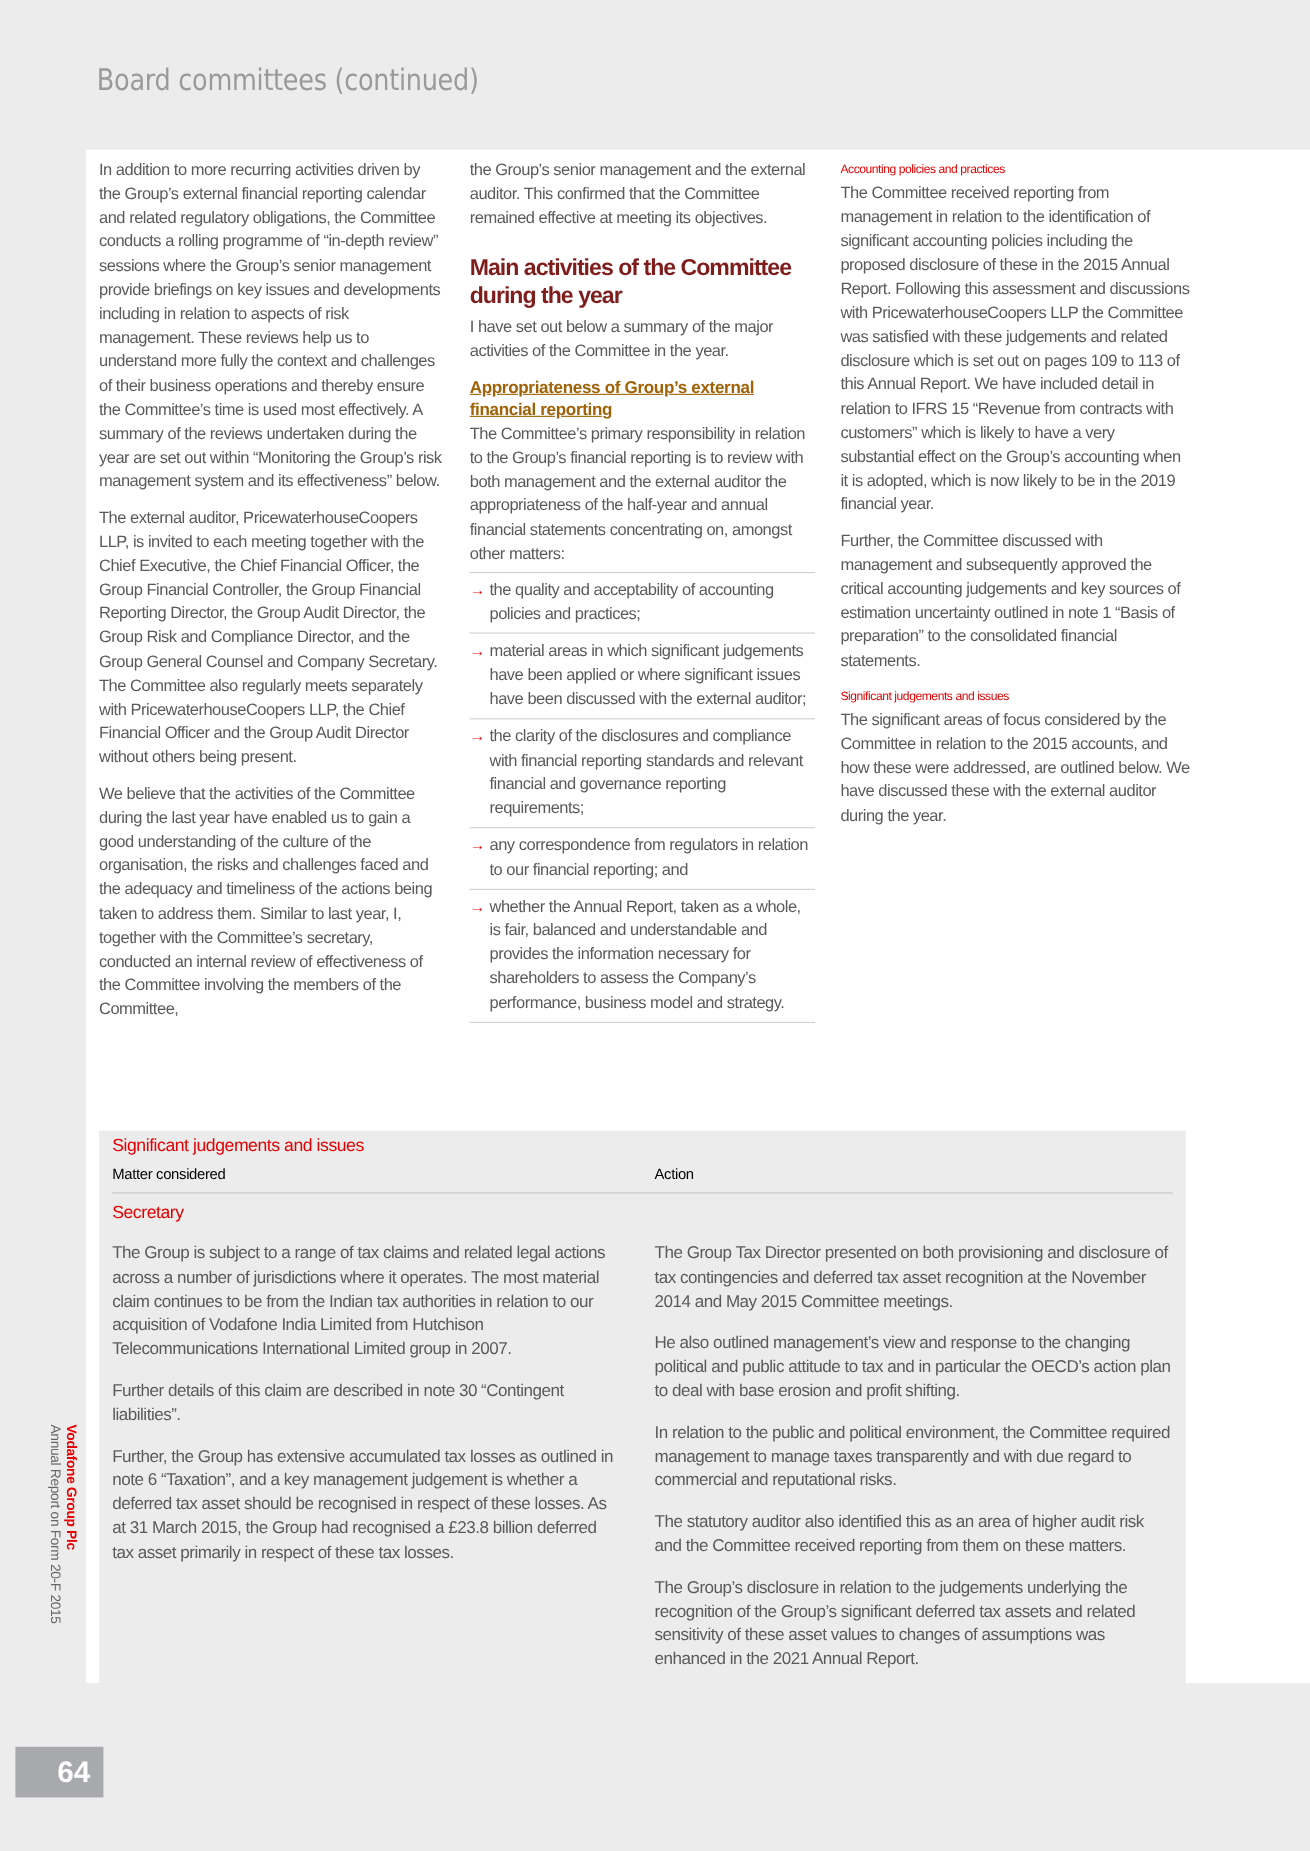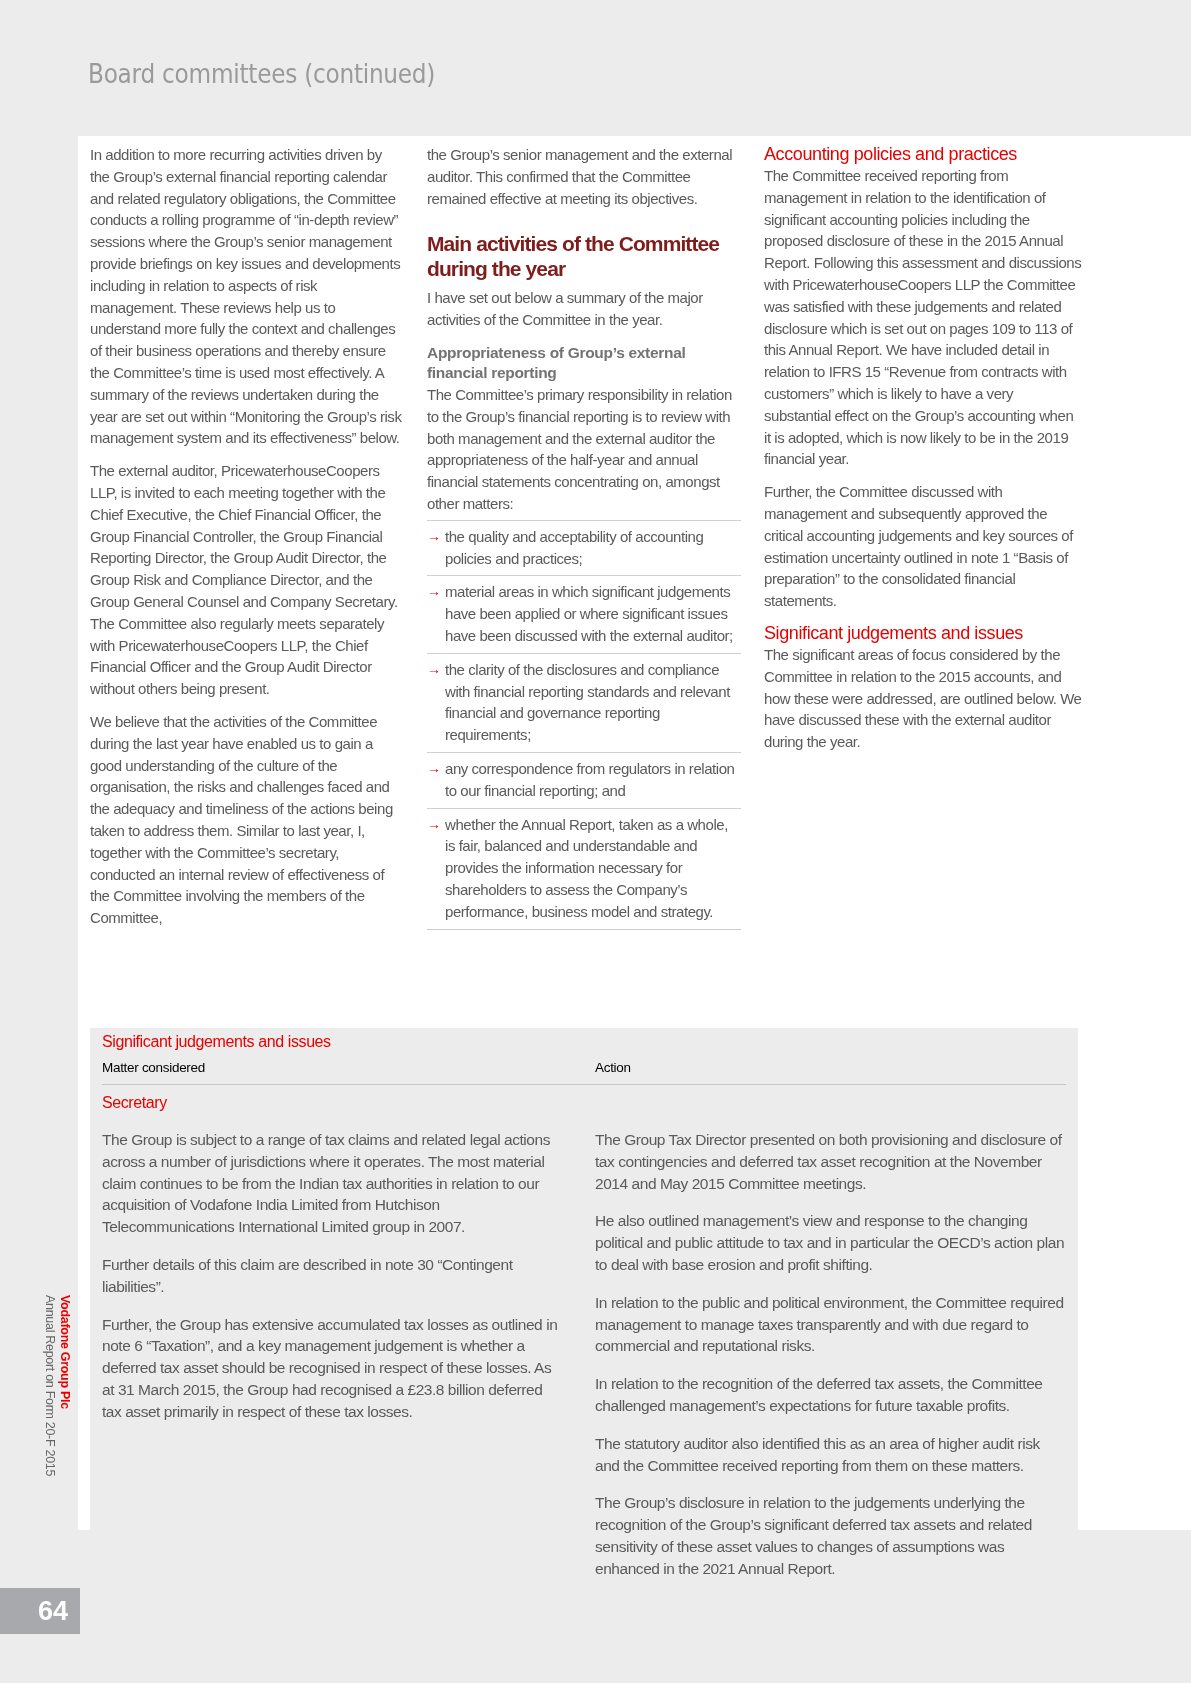--- a/index.html
+++ b/index.html
@@ -25,25 +25,25 @@
   }
   .col p { margin:0 0 11px 0; }
   .col1 { left:90px; width:312px; }
   .col2 { left:427px; width:314px; }
   .col3 { left:764px; width:318px; }
   .h-main {
     color:#7f1d1d; font-weight:bold; font-size:21px; line-height:25px;
     letter-spacing:-0.9px; margin:22px 0 6px 0;
   }
   .h-sub {
-    color:#737373; font-weight:bold; font-size:15.5px; line-height:20px;
-    letter-spacing:-0.3px; margin:12px 0 1px 0;
+    color:#a16207; font-weight:bold; font-size:15.5px; line-height:20px;
+    letter-spacing:-0.3px; margin:12px 0 1px 0;text-decoration:underline;
   }
   .h-red {
-    color:#e60000; font-size:18px; line-height:21px; letter-spacing:-0.4px;
+    color:#e60000; font-size:11px; line-height:21px; letter-spacing:-0.4px;
     margin:0;
   }
   .bullets { list-style:none; margin:0; padding:0; border-top:1px solid #cfcfcf; }
   .bullets li {
     position:relative; padding:5px 0 6px 18px; border-bottom:1px solid #cfcfcf;
   }
   .bullets .arrow {
     position:absolute; left:0; top:5px; color:#e60000; font-weight:bold; font-size:14px;
   }
   .gray-box {
@@ -73,21 +73,21 @@
     position:absolute; left:38px; top:1295px; width:34px; height:170px;
   }
   .vertical-label .inner {
     position:absolute; left:0; top:0; width:170px; height:34px;
     transform:rotate(90deg) translate(0, -34px); transform-origin:left top;
     white-space:nowrap; font-size:12.5px; line-height:15px; letter-spacing:-0.3px;
   }
   .vl-company { color:#e60000; font-weight:bold; display:block; }
   .vl-report { color:#666; display:block; }
   .page-num {
-    position:absolute; left:0; top:1588px; width:80px; height:46px;
+    position:absolute; left:14px; top:1588px; width:80px; height:46px;
     background:#a7a9ac; color:#fff; font-weight:bold; font-size:27px;
     text-align:right; padding-right:12px; box-sizing:border-box; line-height:46px;
   }
   .bottom-strip {
     position:absolute; left:0; top:1644px; width:1191px; height:39px; background:#ececec;
   }
 </style>
 </head>
 <body>
 
@@ -135,21 +135,20 @@
     <div class="h-red" style="font-size:16px">Secretary</div>
     <p>The Group is subject to a range of tax claims and related legal actions across a number of jurisdictions where it operates. The most material claim continues to be from the Indian tax authorities in relation to our acquisition of Vodafone India Limited from Hutchison Telecommunications International Limited group in 2007.</p>
     <p>Further details of this claim are described in note 30 “Contingent liabilities”.</p>
     <p>Further, the Group has extensive accumulated tax losses as outlined in note 6 “Taxation”, and a key management judgement is whether a deferred tax asset should be recognised in respect of these losses. As at 31 March 2015, the Group had recognised a £23.8 billion deferred tax asset primarily in respect of these tax losses.</p>
   </div>
 
   <div class="gb-col gb-right">
     <p>The Group Tax Director presented on both provisioning and disclosure of tax contingencies and deferred tax asset recognition at the November 2014 and May 2015 Committee meetings.</p>
     <p>He also outlined management’s view and response to the changing political and public attitude to tax and in particular the OECD’s action plan to deal with base erosion and profit shifting.</p>
     <p>In relation to the public and political environment, the Committee required management to manage taxes transparently and with due regard to commercial and reputational risks.</p>
-    <p>In relation to the recognition of the deferred tax assets, the Committee challenged management’s expectations for future taxable profits.</p>
     <p>The statutory auditor also identified this as an area of higher audit risk and the Committee received reporting from them on these matters.</p>
     <p>The Group’s disclosure in relation to the judgements underlying the recognition of the Group’s significant deferred tax assets and related sensitivity of these asset values to changes of assumptions was enhanced in the 2021 Annual Report.</p>
   </div>
 </div>
 
 <div class="vertical-label">
   <div class="inner">
     <span class="vl-company">Vodafone Group Plc</span>
     <span class="vl-report">Annual Report on Form 20-F 2015</span>
   </div>

